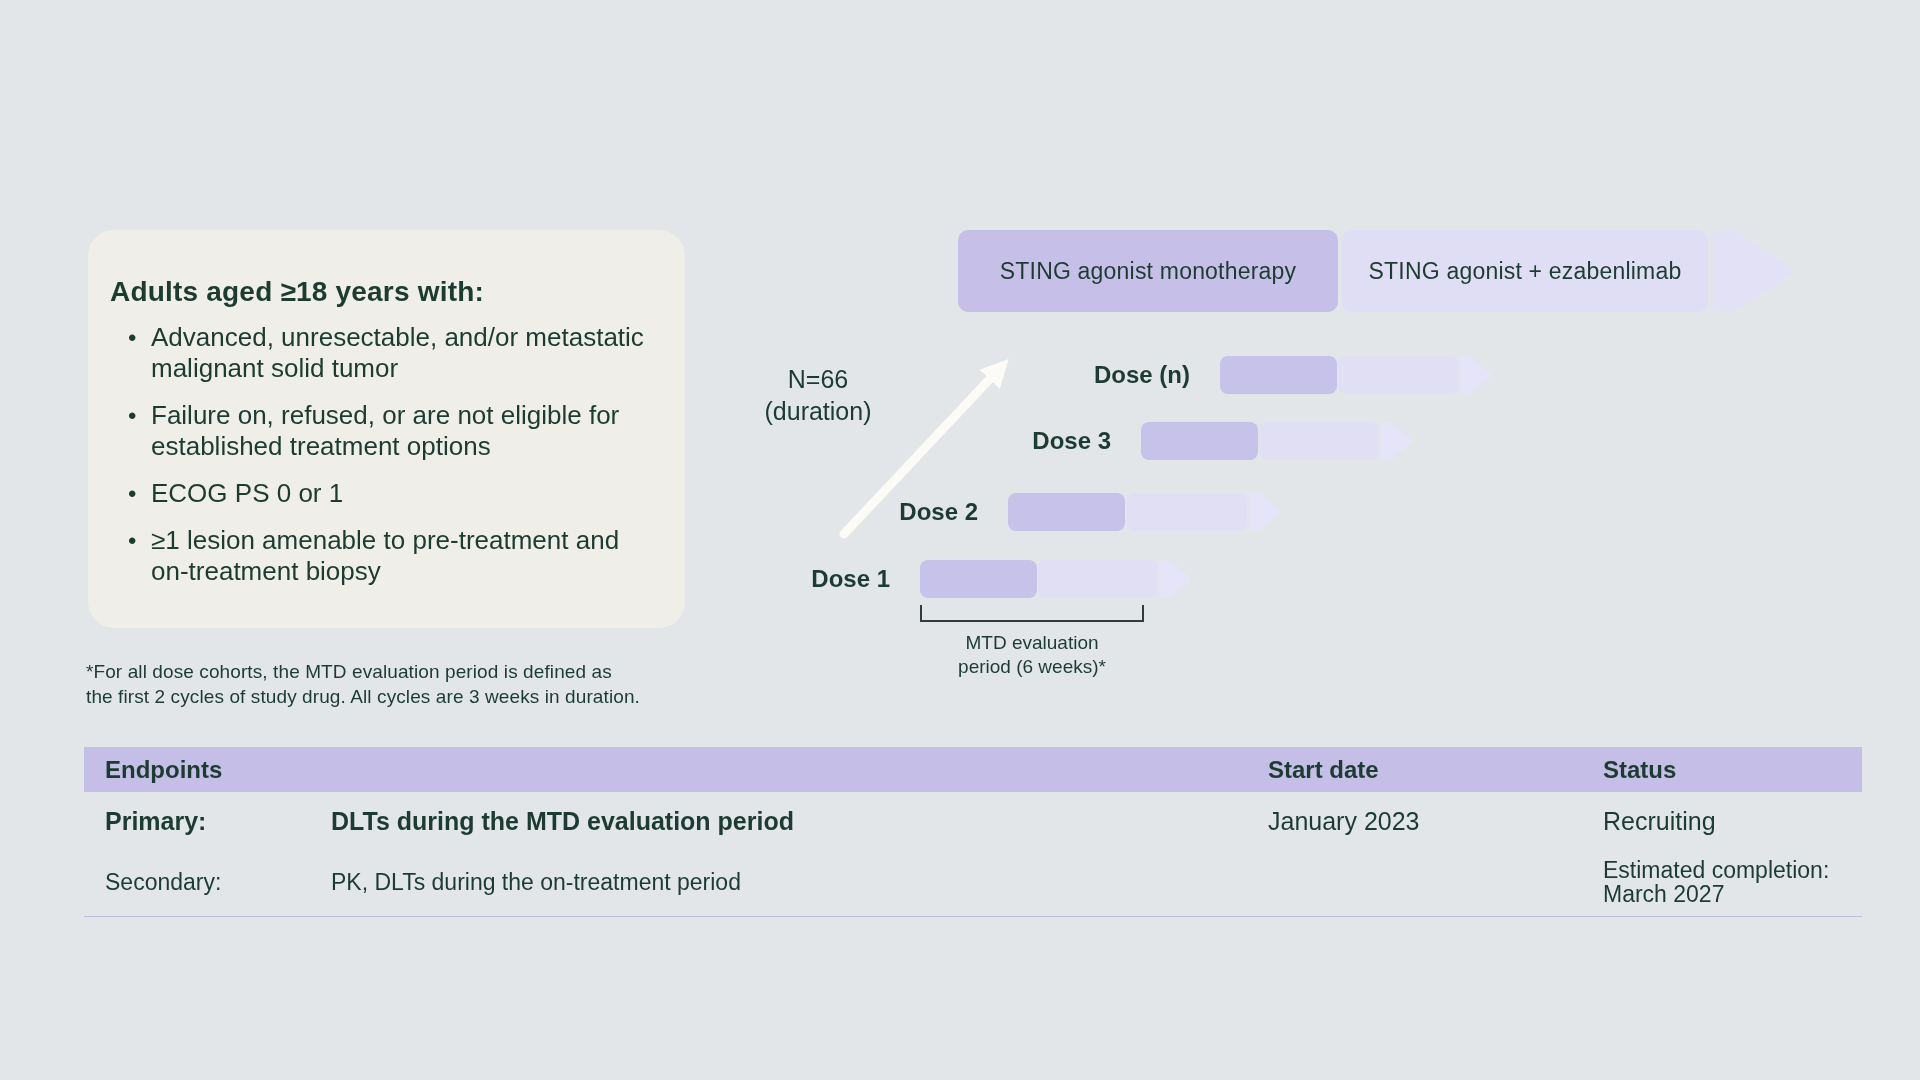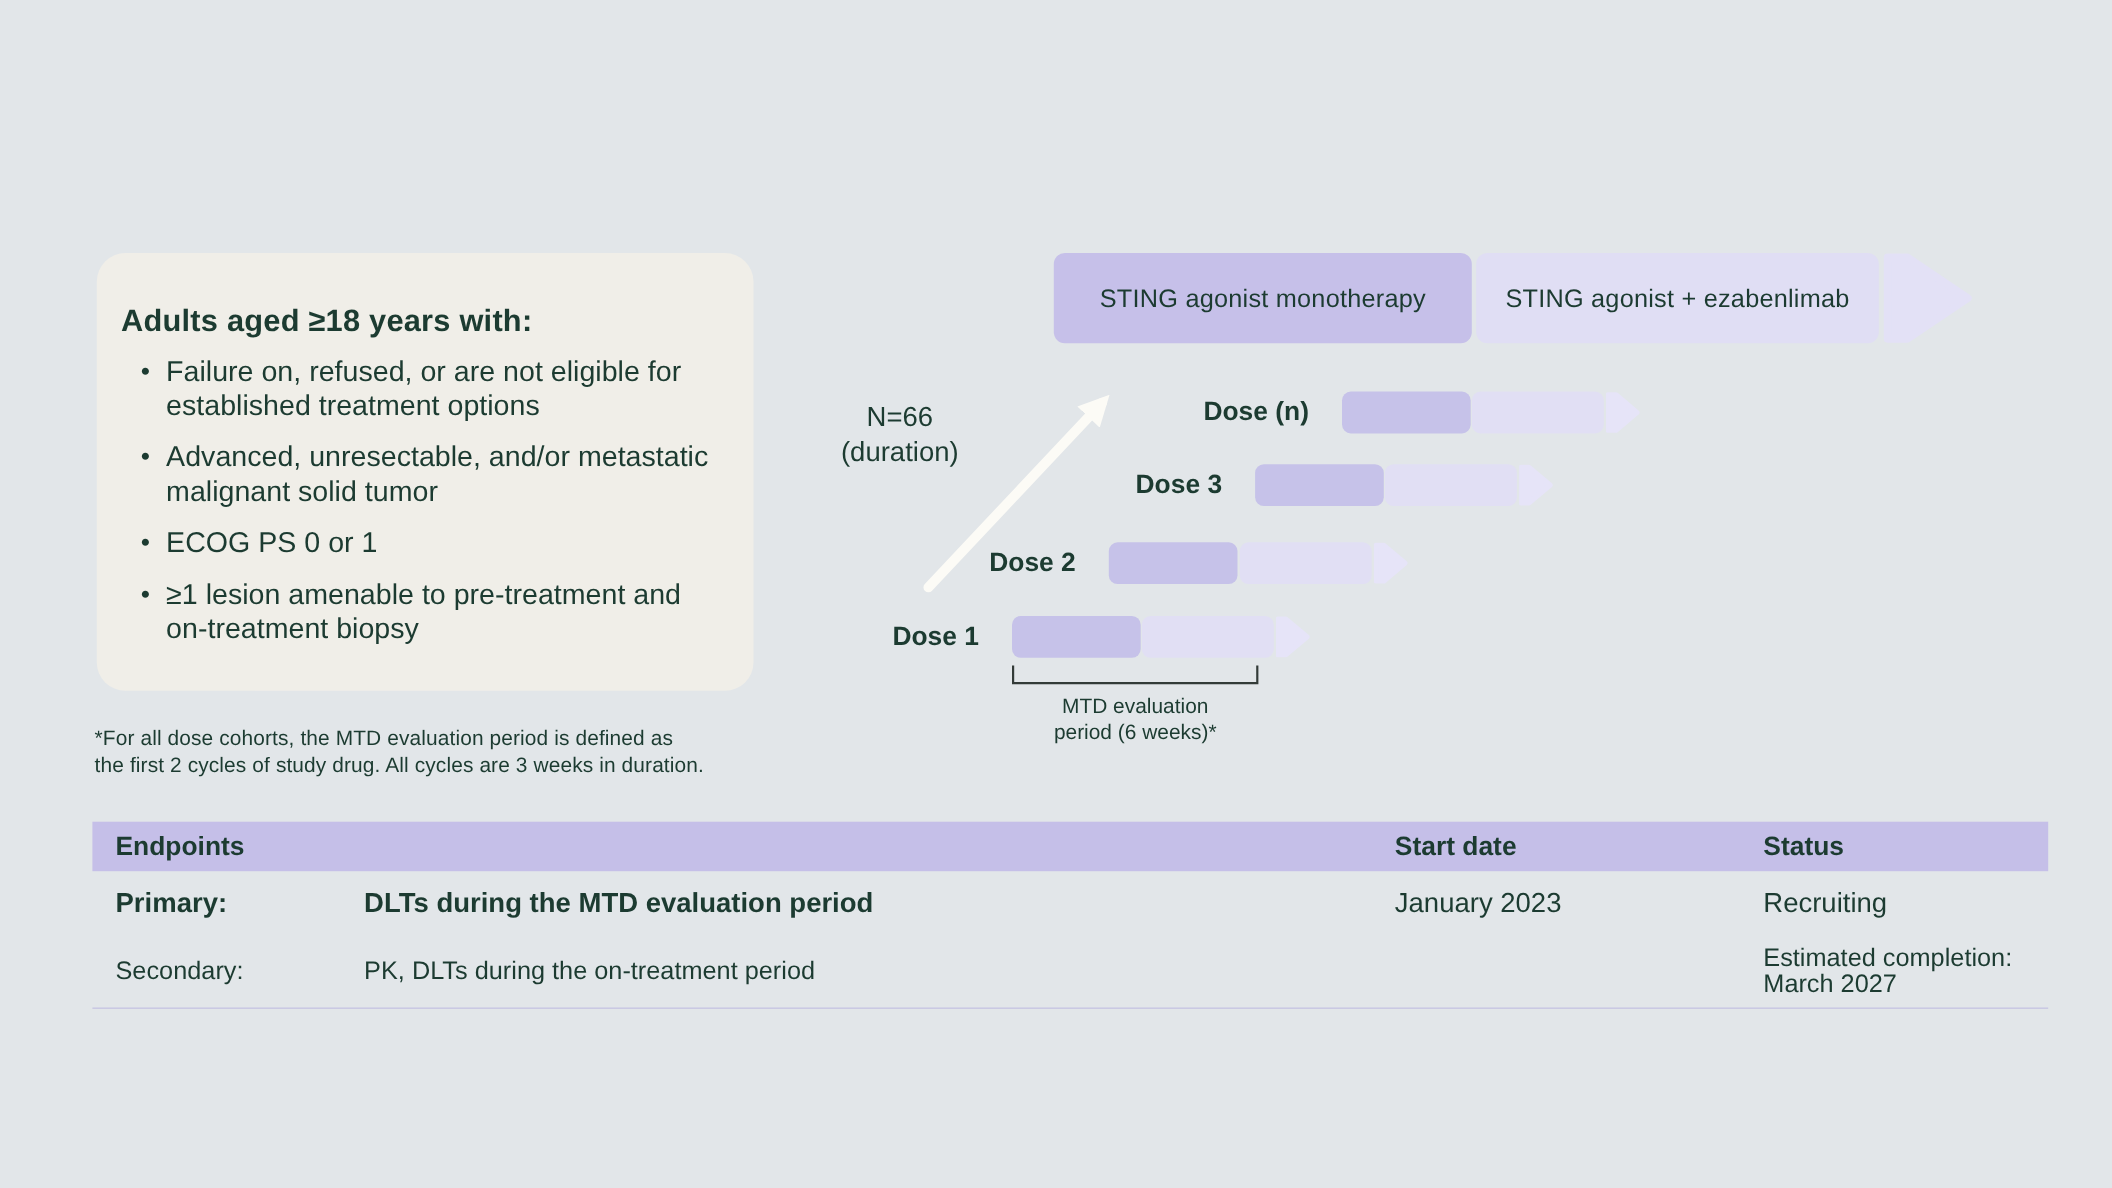--- a/index.html
+++ b/index.html
@@ -51,22 +51,22 @@
   .t-border{position:absolute;left:0;top:169px;width:100%;height:1px;background:var(--divider);}
 </style>
 </head>
 <body>
 
 <div class="canvas">
 
   <div class="elig">
     <h2>Adults aged ≥18 years with:</h2>
     <ul>
+      <li>Advanced, unresectable, and/or metastatic malignant solid tumor</li>
       <li>Failure on, refused, or are not eligible for established treatment options</li>
-      <li>Advanced, unresectable, and/or metastatic malignant solid tumor</li>
       <li>ECOG PS 0 or 1</li>
       <li>≥1 lesion amenable to pre-treatment and on-treatment biopsy</li>
     </ul>
   </div>
 
   <div class="footnote">
     <div>*For all dose cohorts, the MTD evaluation period is defined as</div>
     <div>the first 2 cycles of study drug. All cycles are 3 weeks in duration.</div>
   </div>
 

